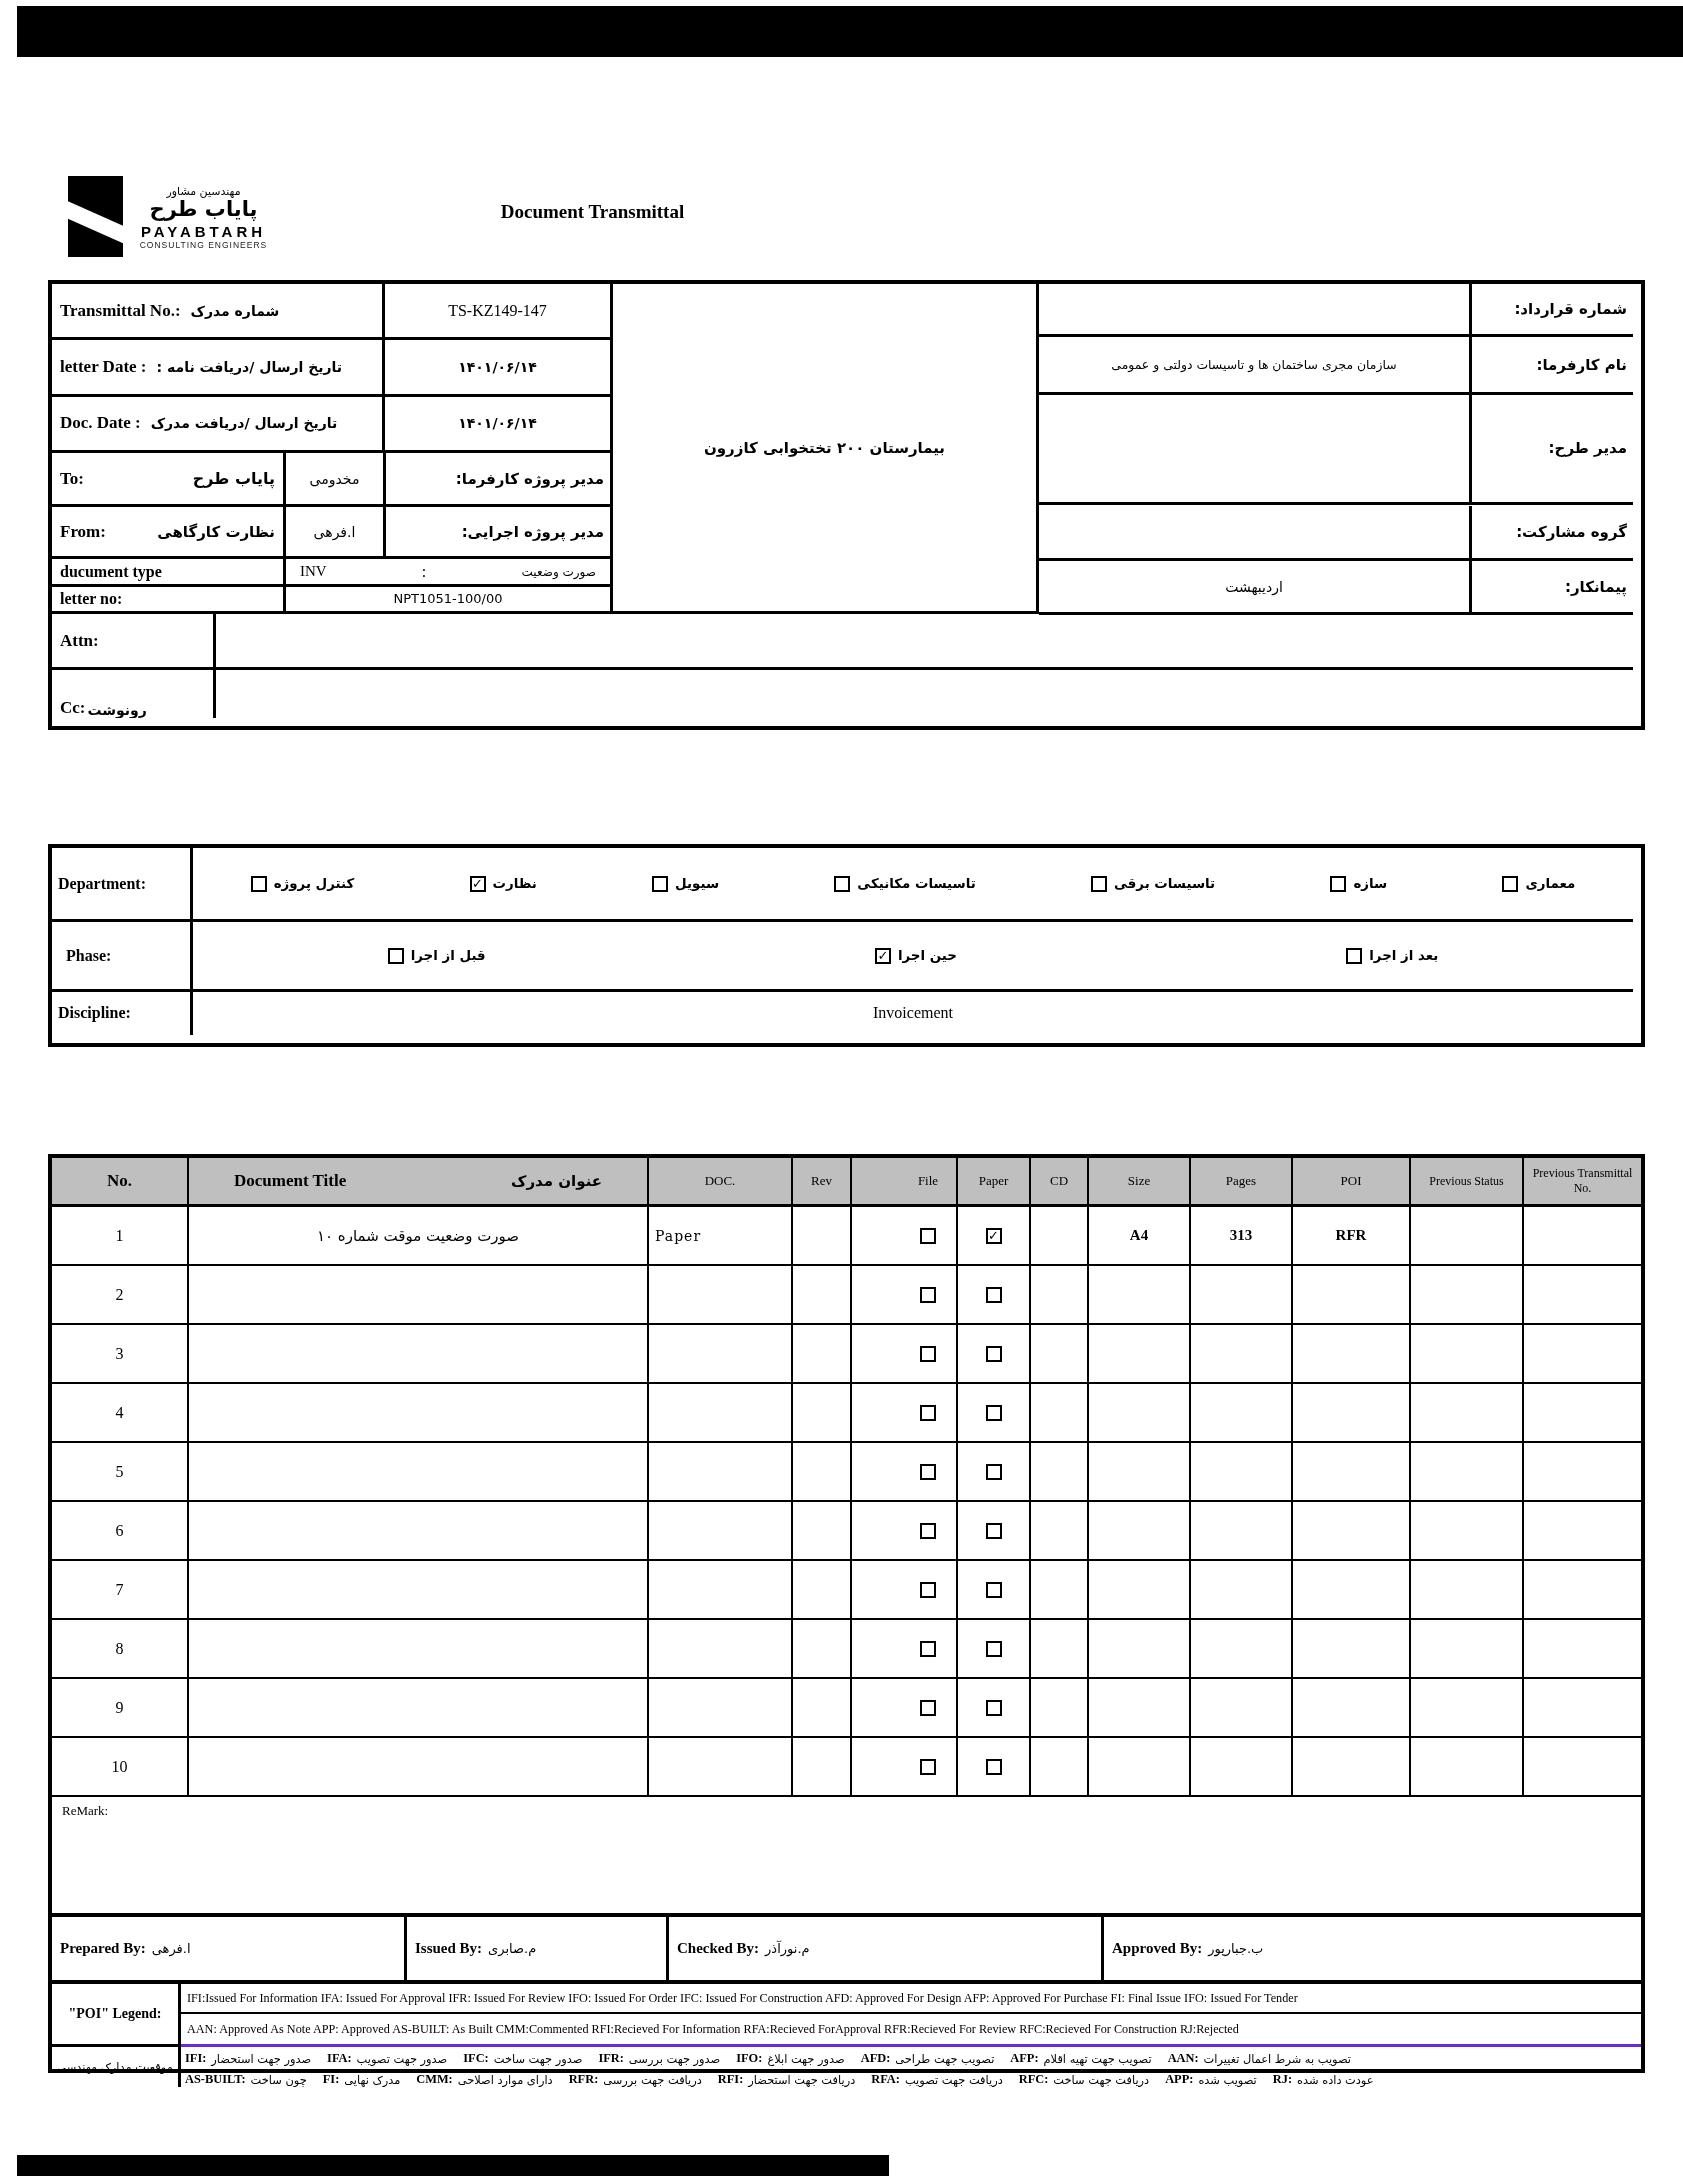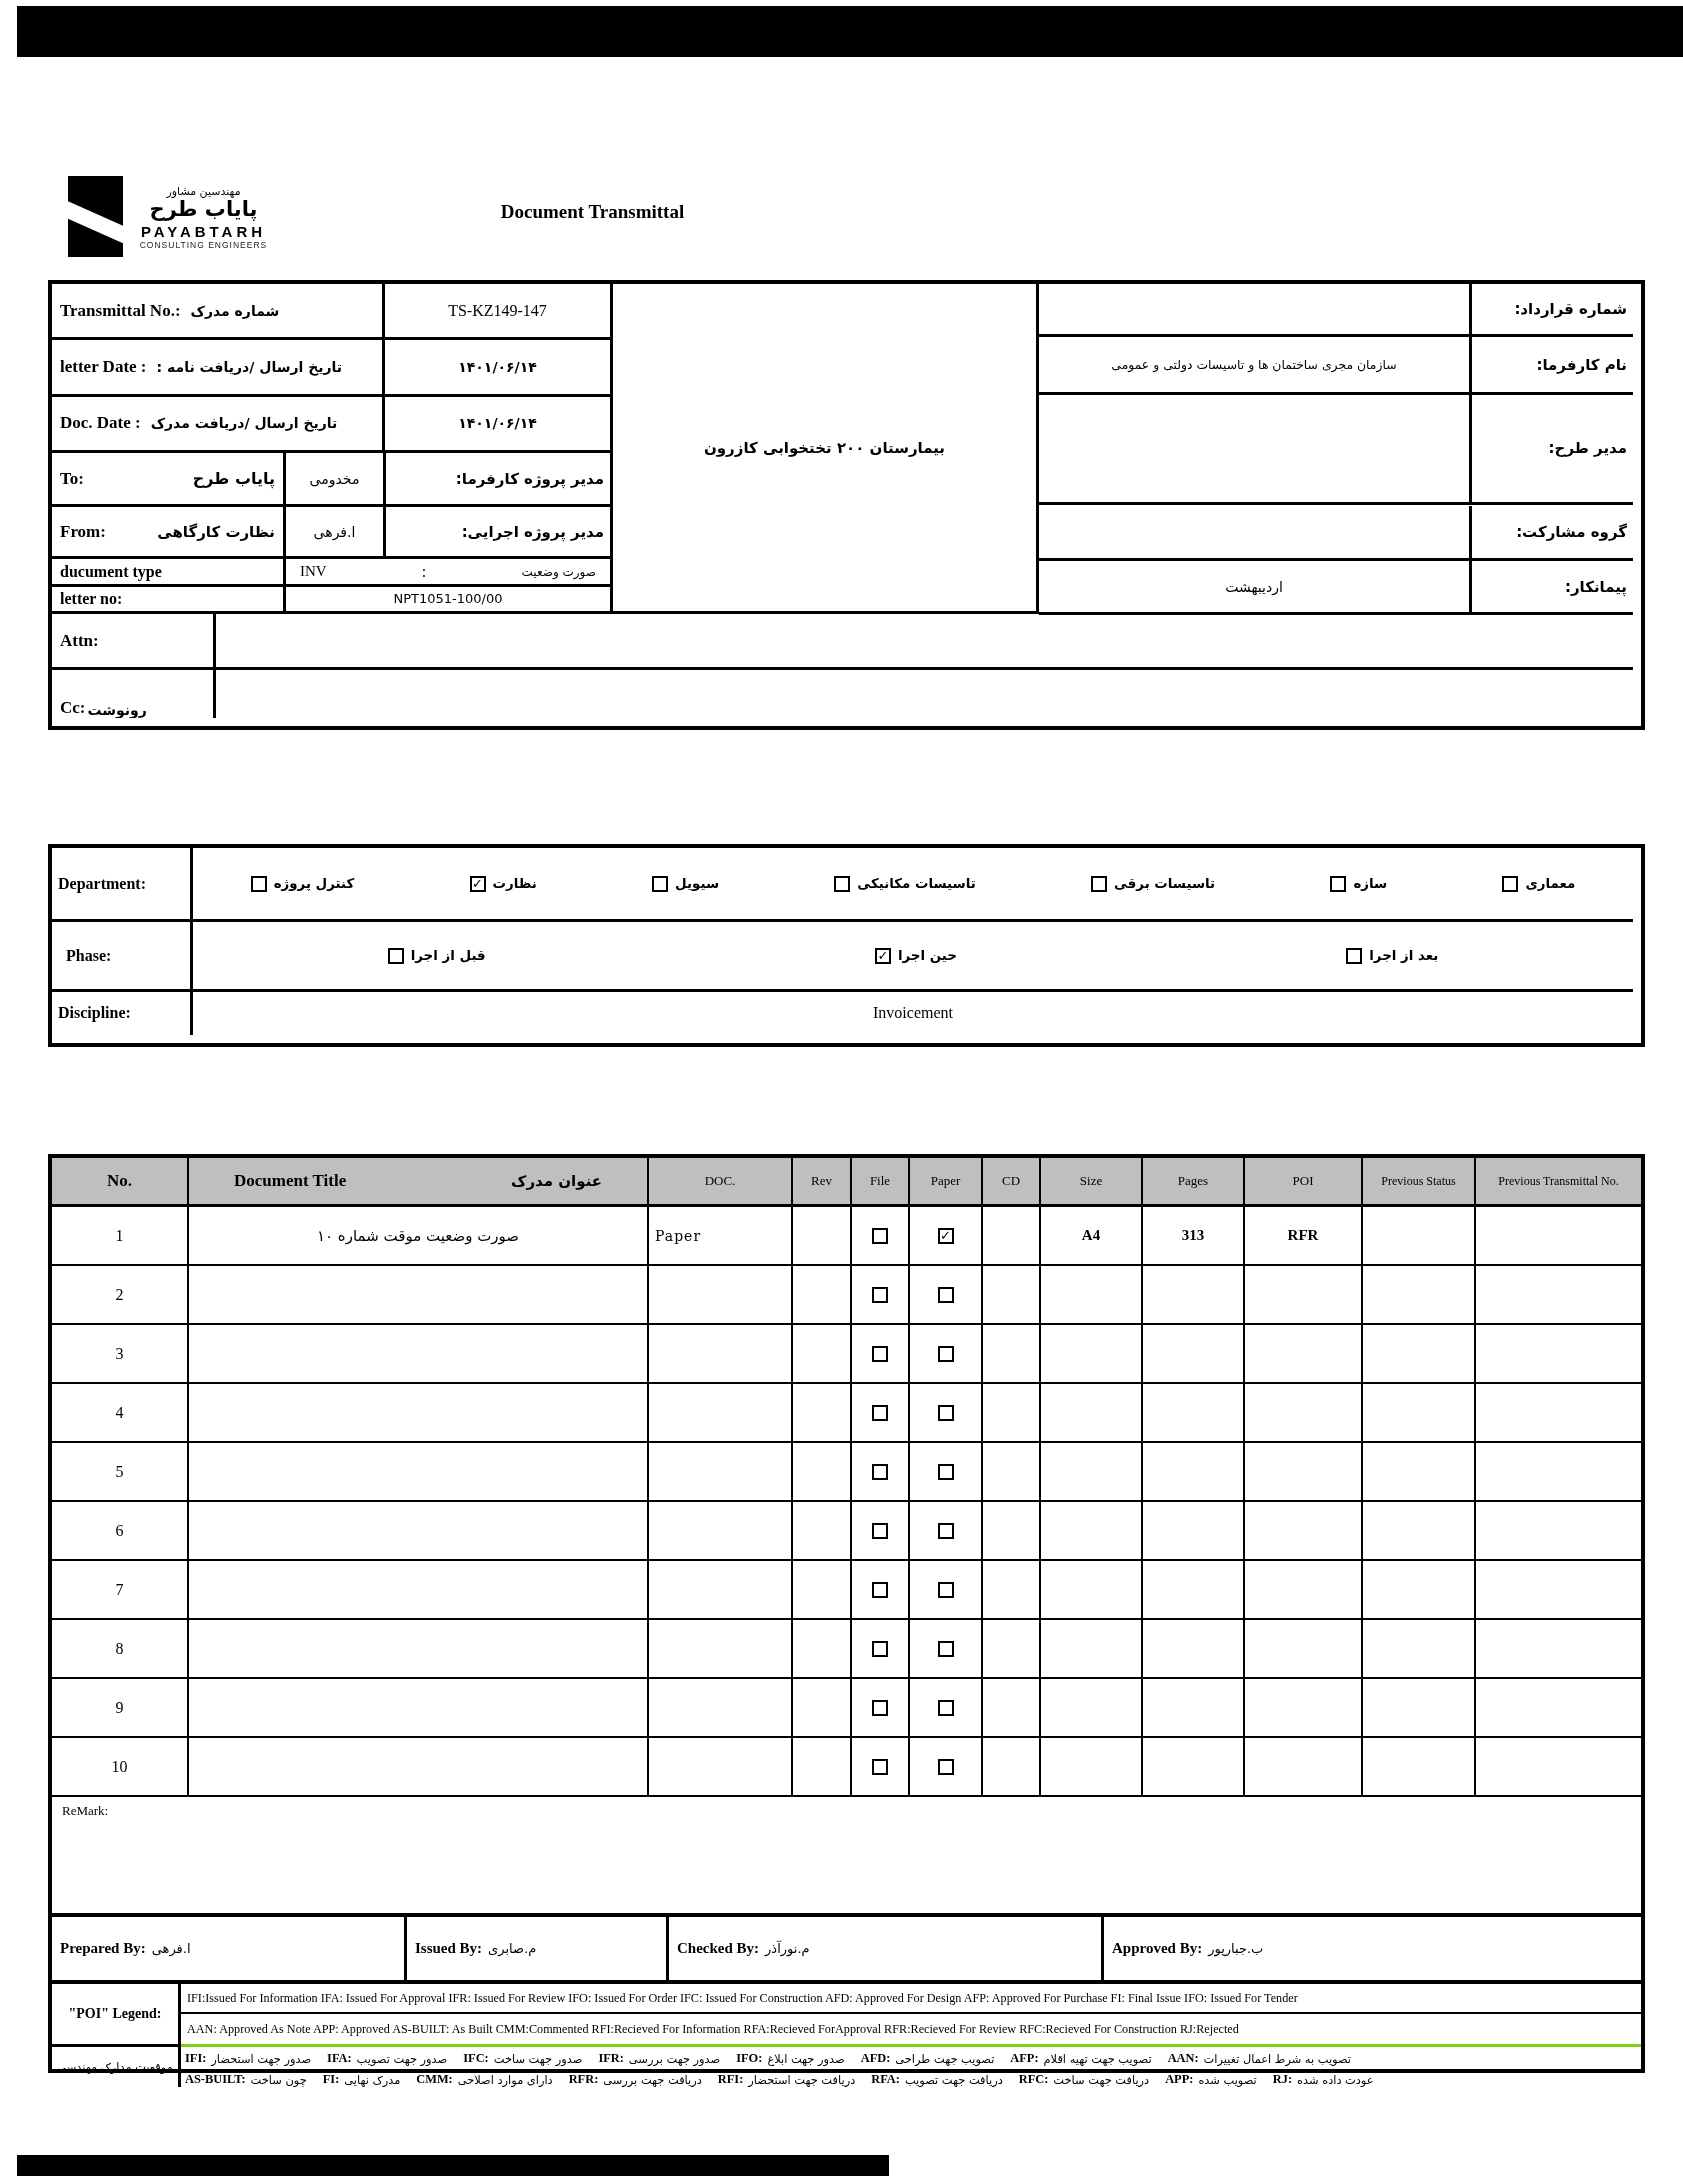--- a/index.html
+++ b/index.html
@@ -39,21 +39,21 @@
       font-size:13px;line-height:1;flex:0 0 auto;box-sizing:border-box;}
   .chk-item{display:flex;align-items:center;gap:7px;direction:rtl;}
   .chk-lbl{font-family:"DejaVu Sans",sans-serif;font-size:13.4px;font-weight:bold;white-space:nowrap;}
   .items-row{display:flex;flex-direction:row-reverse;justify-content:space-around;align-items:center;}
   
   .mt-head{display:flex;height:46px;background:#bfbfbf;border-bottom:3px solid #000;}
   .mt-row{display:flex;height:57px;border-bottom:2px solid #000;}
   .mt-c{box-sizing:border-box;border-right:2px solid #000;display:flex;align-items:center;
         justify-content:center;flex:0 0 auto;overflow:hidden;}
   .w-no{width:137px;} .w-title{width:460px;} .w-doc{width:144px;} .w-rev{width:59px;}
-  .w-file{width:58px;} .w-paper{width:73px;} .w-cd{width:58px;} .w-size{width:102px;}
+  .w-file{width:58px;margin-left:48px;} .w-paper{width:73px;} .w-cd{width:58px;} .w-size{width:102px;}
   .w-pages{width:102px;} .w-poi{width:118px;} .w-pst{width:113px;}
   .w-ptr{flex:1 1 auto;border-right:none;}
   .h-sm{font-size:13px;}
   .h-xs{font-size:12px;text-align:center;line-height:1.25;}
   .h-big{font-size:17px;font-weight:bold;}
   .num{font-size:16px;}
   .bold15{font-size:15px;font-weight:bold;}
   .doccell{justify-content:flex-start;padding-left:6px;font-size:14px;letter-spacing:1px;
            font-family:"DejaVu Serif",serif;}
   .titlecell{font-family:"DejaVu Sans",sans-serif;font-size:15px;direction:rtl;}
@@ -67,21 +67,21 @@
   
   .legend{display:flex;}
   .leg-labels{width:129px;box-sizing:border-box;border-right:3px solid #000;display:flex;flex-direction:column;}
   .leg-poi{height:63px;box-sizing:border-box;border-bottom:3px solid #000;display:flex;align-items:center;
            justify-content:center;font-size:14px;font-weight:bold;}
   .leg-fa-lbl{flex:1;display:flex;align-items:center;justify-content:center;
               font-family:"DejaVu Sans",sans-serif;font-size:11.4px;direction:rtl;text-align:center;}
   .leg-content{flex:1;display:flex;flex-direction:column;min-width:0;}
   .leg-line-en{height:30px;box-sizing:border-box;border-bottom:2px solid #000;display:flex;align-items:center;
                padding-left:6px;font-size:12.2px;white-space:nowrap;}
-  .leg-line-en.last{height:33px;border-bottom:3px solid #84cc16;}
+  .leg-line-en.last{height:33px;border-bottom:3px solid #6d28d9;}
   .leg-line-fa{height:25px;box-sizing:border-box;border-bottom:2px solid #000;display:flex;align-items:center;
                gap:0;padding-left:4px;white-space:nowrap;}
   .leg-line-fa.last{border-bottom:none;flex:1;}
   .pair{display:inline-flex;align-items:center;gap:5px;margin-right:16px;}
   .pair .code{font-size:12.4px;font-weight:bold;font-family:"Liberation Serif",serif;}
   .pair .txt{font-family:"DejaVu Sans",sans-serif;font-size:11.4px;direction:rtl;}
   .inv-row{display:flex;align-items:center;justify-content:space-between;padding:0 14px;}
   .project-name{font-family:"DejaVu Sans",sans-serif;font-size:15px;font-weight:bold;direction:rtl;}
   .client-val{font-family:"DejaVu Sans",sans-serif;font-size:12.4px;direction:rtl;}
 </style>

